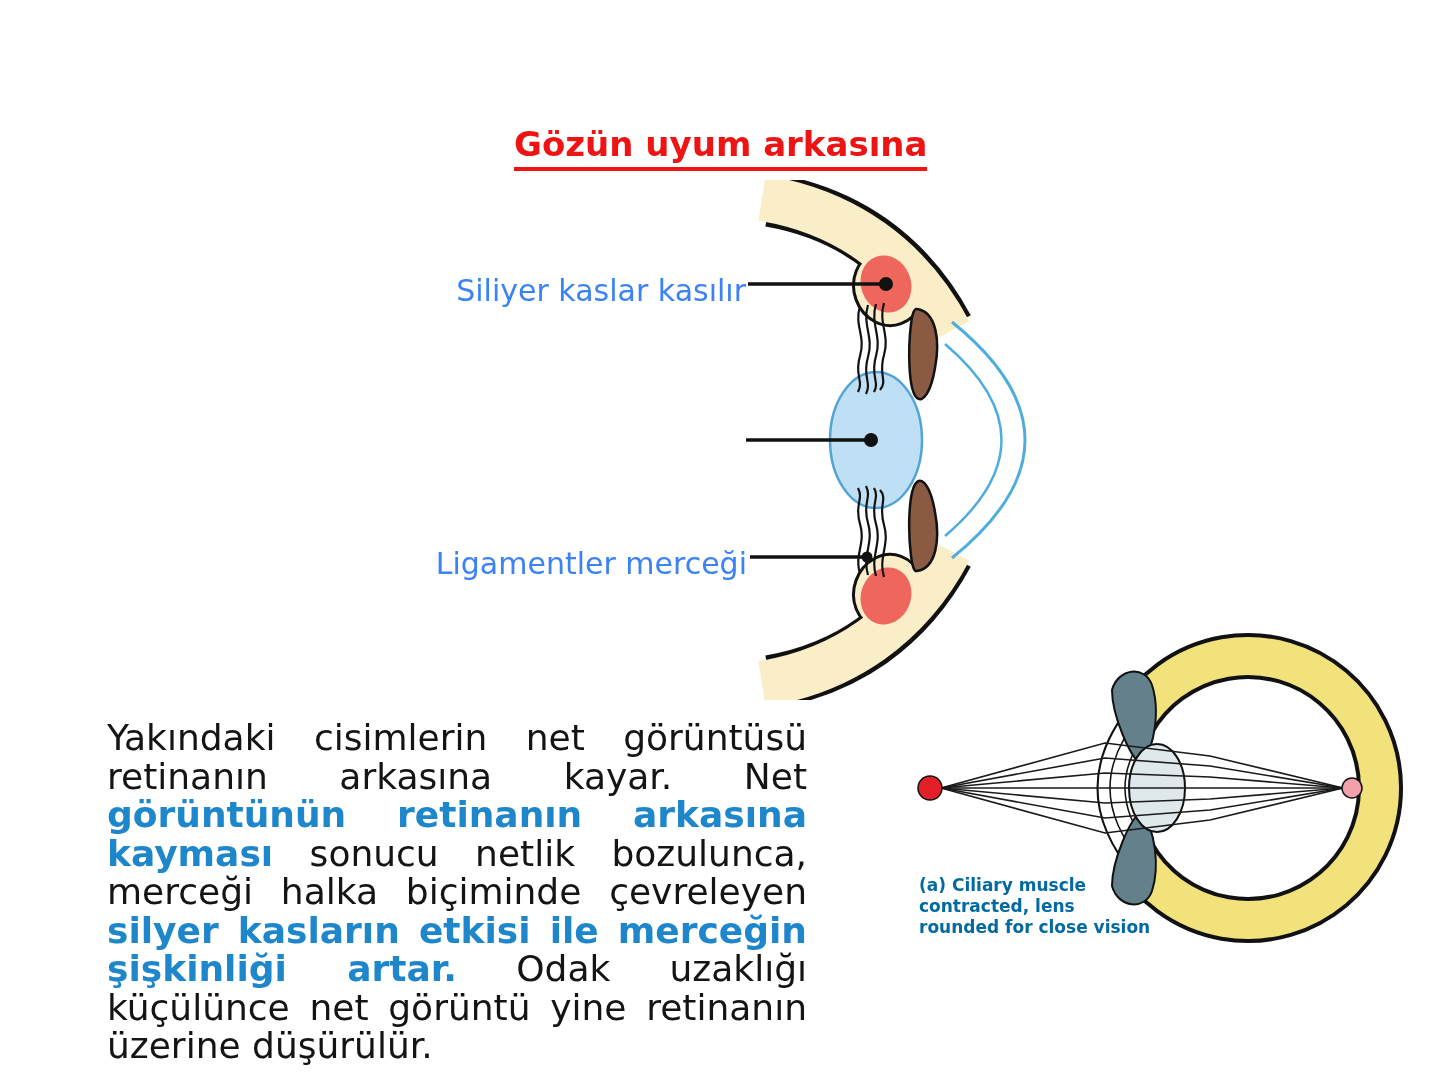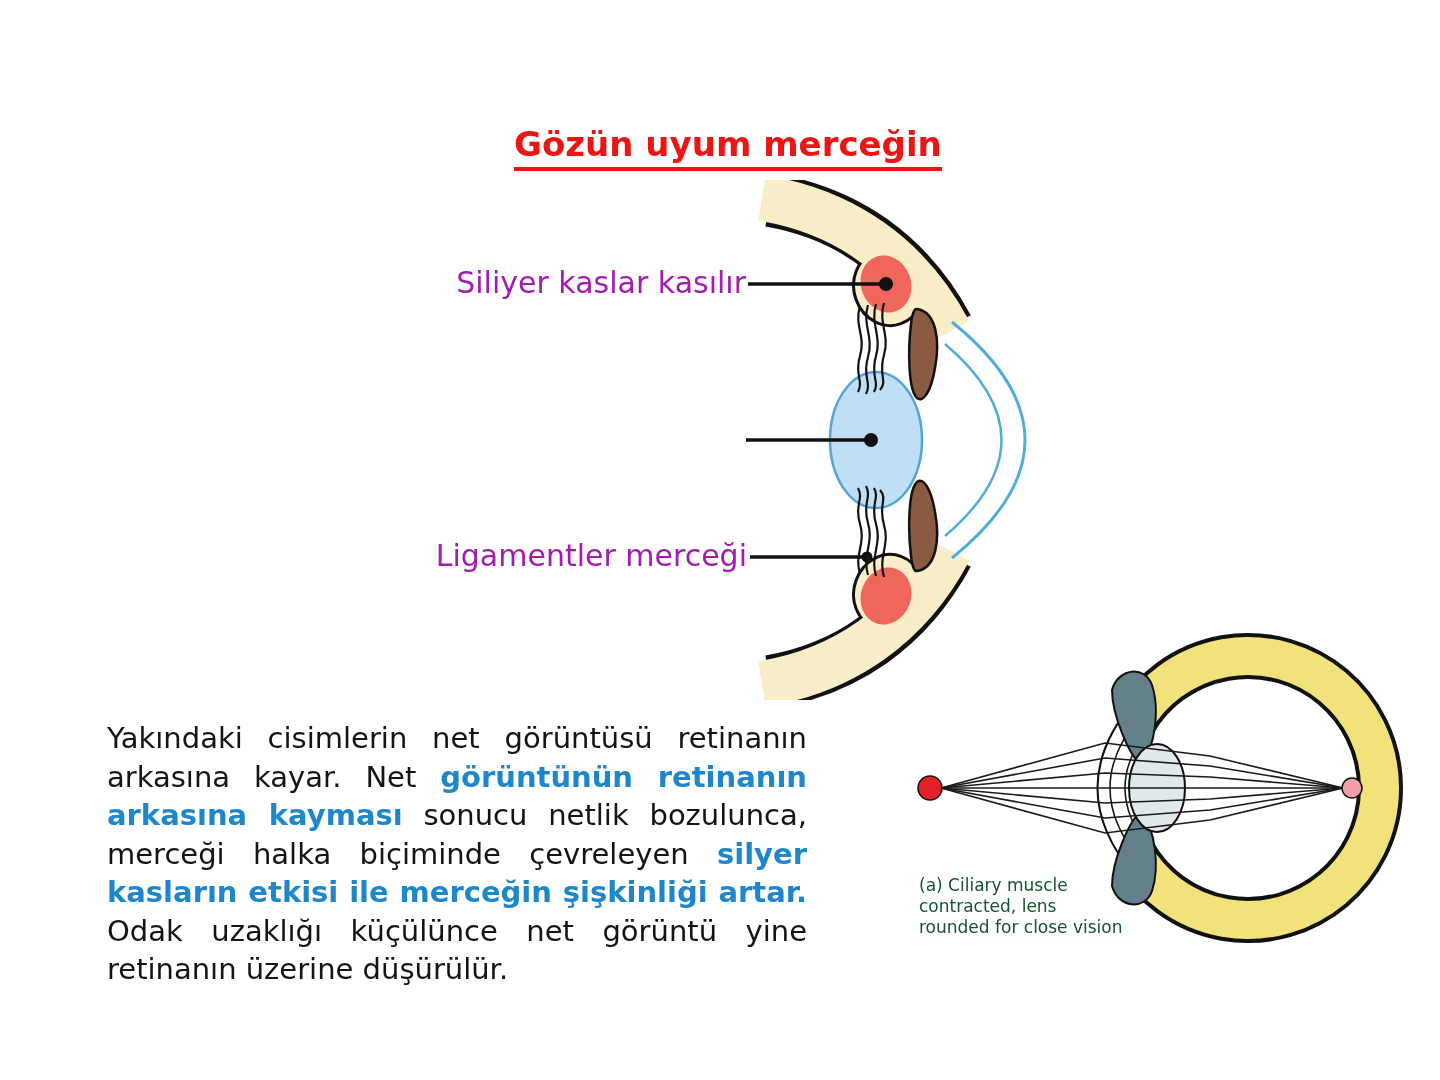--- a/index.html
+++ b/index.html
@@ -6,43 +6,43 @@
   #slide{
     position:relative;width:1440px;height:1080px;background:#ffffff;overflow:hidden;
     font-family:"DejaVu Sans","Liberation Sans",sans-serif;
   }
   #title{
     position:absolute;left:514px;top:124px;
     font-size:34px;font-weight:bold;color:#ee1414;
     border-bottom:4px solid #ee1414;padding-bottom:3px;white-space:nowrap;
   }
   .diagram-label{
-    position:absolute;font-size:30px;color:#a21caf;white-space:nowrap;text-align:right;
+    position:absolute;font-size:30px;color:#3b82f6;white-space:nowrap;text-align:right;margin-top:8px;
   }
   #label-ciliary{right:694px;top:265px;}
   #label-lens{right:704px;top:421px;}
   #label-ligaments{right:693px;top:538px;}
   #main-eye-svg{position:absolute;left:700px;top:180px;}
   #small-eye-svg{position:absolute;left:905px;top:620px;}
   #paragraph{
     position:absolute;left:107px;top:719px;width:700px;
-    font-size:29px;line-height:38.5px;color:#141414;text-align:justify;
+    font-size:36px;line-height:38.5px;color:#141414;text-align:justify;
   }
   #paragraph .blue{font-weight:bold;}
   #small-caption{
     position:absolute;left:919px;top:875px;width:250px;
-    font-size:17px;font-weight:normal;line-height:21px;color:#14532d;white-space:pre-line;
+    font-size:17px;font-weight:bold;line-height:21px;color:#0369a1;white-space:pre-line;
   }
 </style>
 </head>
 <body>
 
 <div id="slide">
 
-  <div id="title" style="color: rgb(238, 20, 20); border-bottom-color: rgb(238, 20, 20);">Gözün uyum merceğin</div>
+  <div id="title" style="color: rgb(238, 20, 20); border-bottom-color: rgb(238, 20, 20);">Gözün uyum arkasına</div>
 
   <div id="label-ciliary" class="diagram-label">Siliyer kaslar kasılır</div>
   <div id="label-ligaments" class="diagram-label">Ligamentler merceği</div>
 
   <svg id="main-eye-svg" width="360" height="520" viewBox="700 180 360 520">
 
     <path d="M 770,200 C 845,213 907,254 947,328" fill="none" stroke="#111111" stroke-width="54"></path>
     <ellipse cx="888" cy="288" rx="34" ry="38" transform="rotate(-20 888 288)" stroke="#111111" stroke-width="3" fill="#faeec8"></ellipse>
     <path d="M 762,198 C 843,211 909,256 949,332" fill="none" stroke-width="46" stroke="#faeec8"></path>
     <ellipse cx="886" cy="284" rx="25" ry="29" transform="rotate(-20 886 284)" fill="#ef665c"></ellipse>

